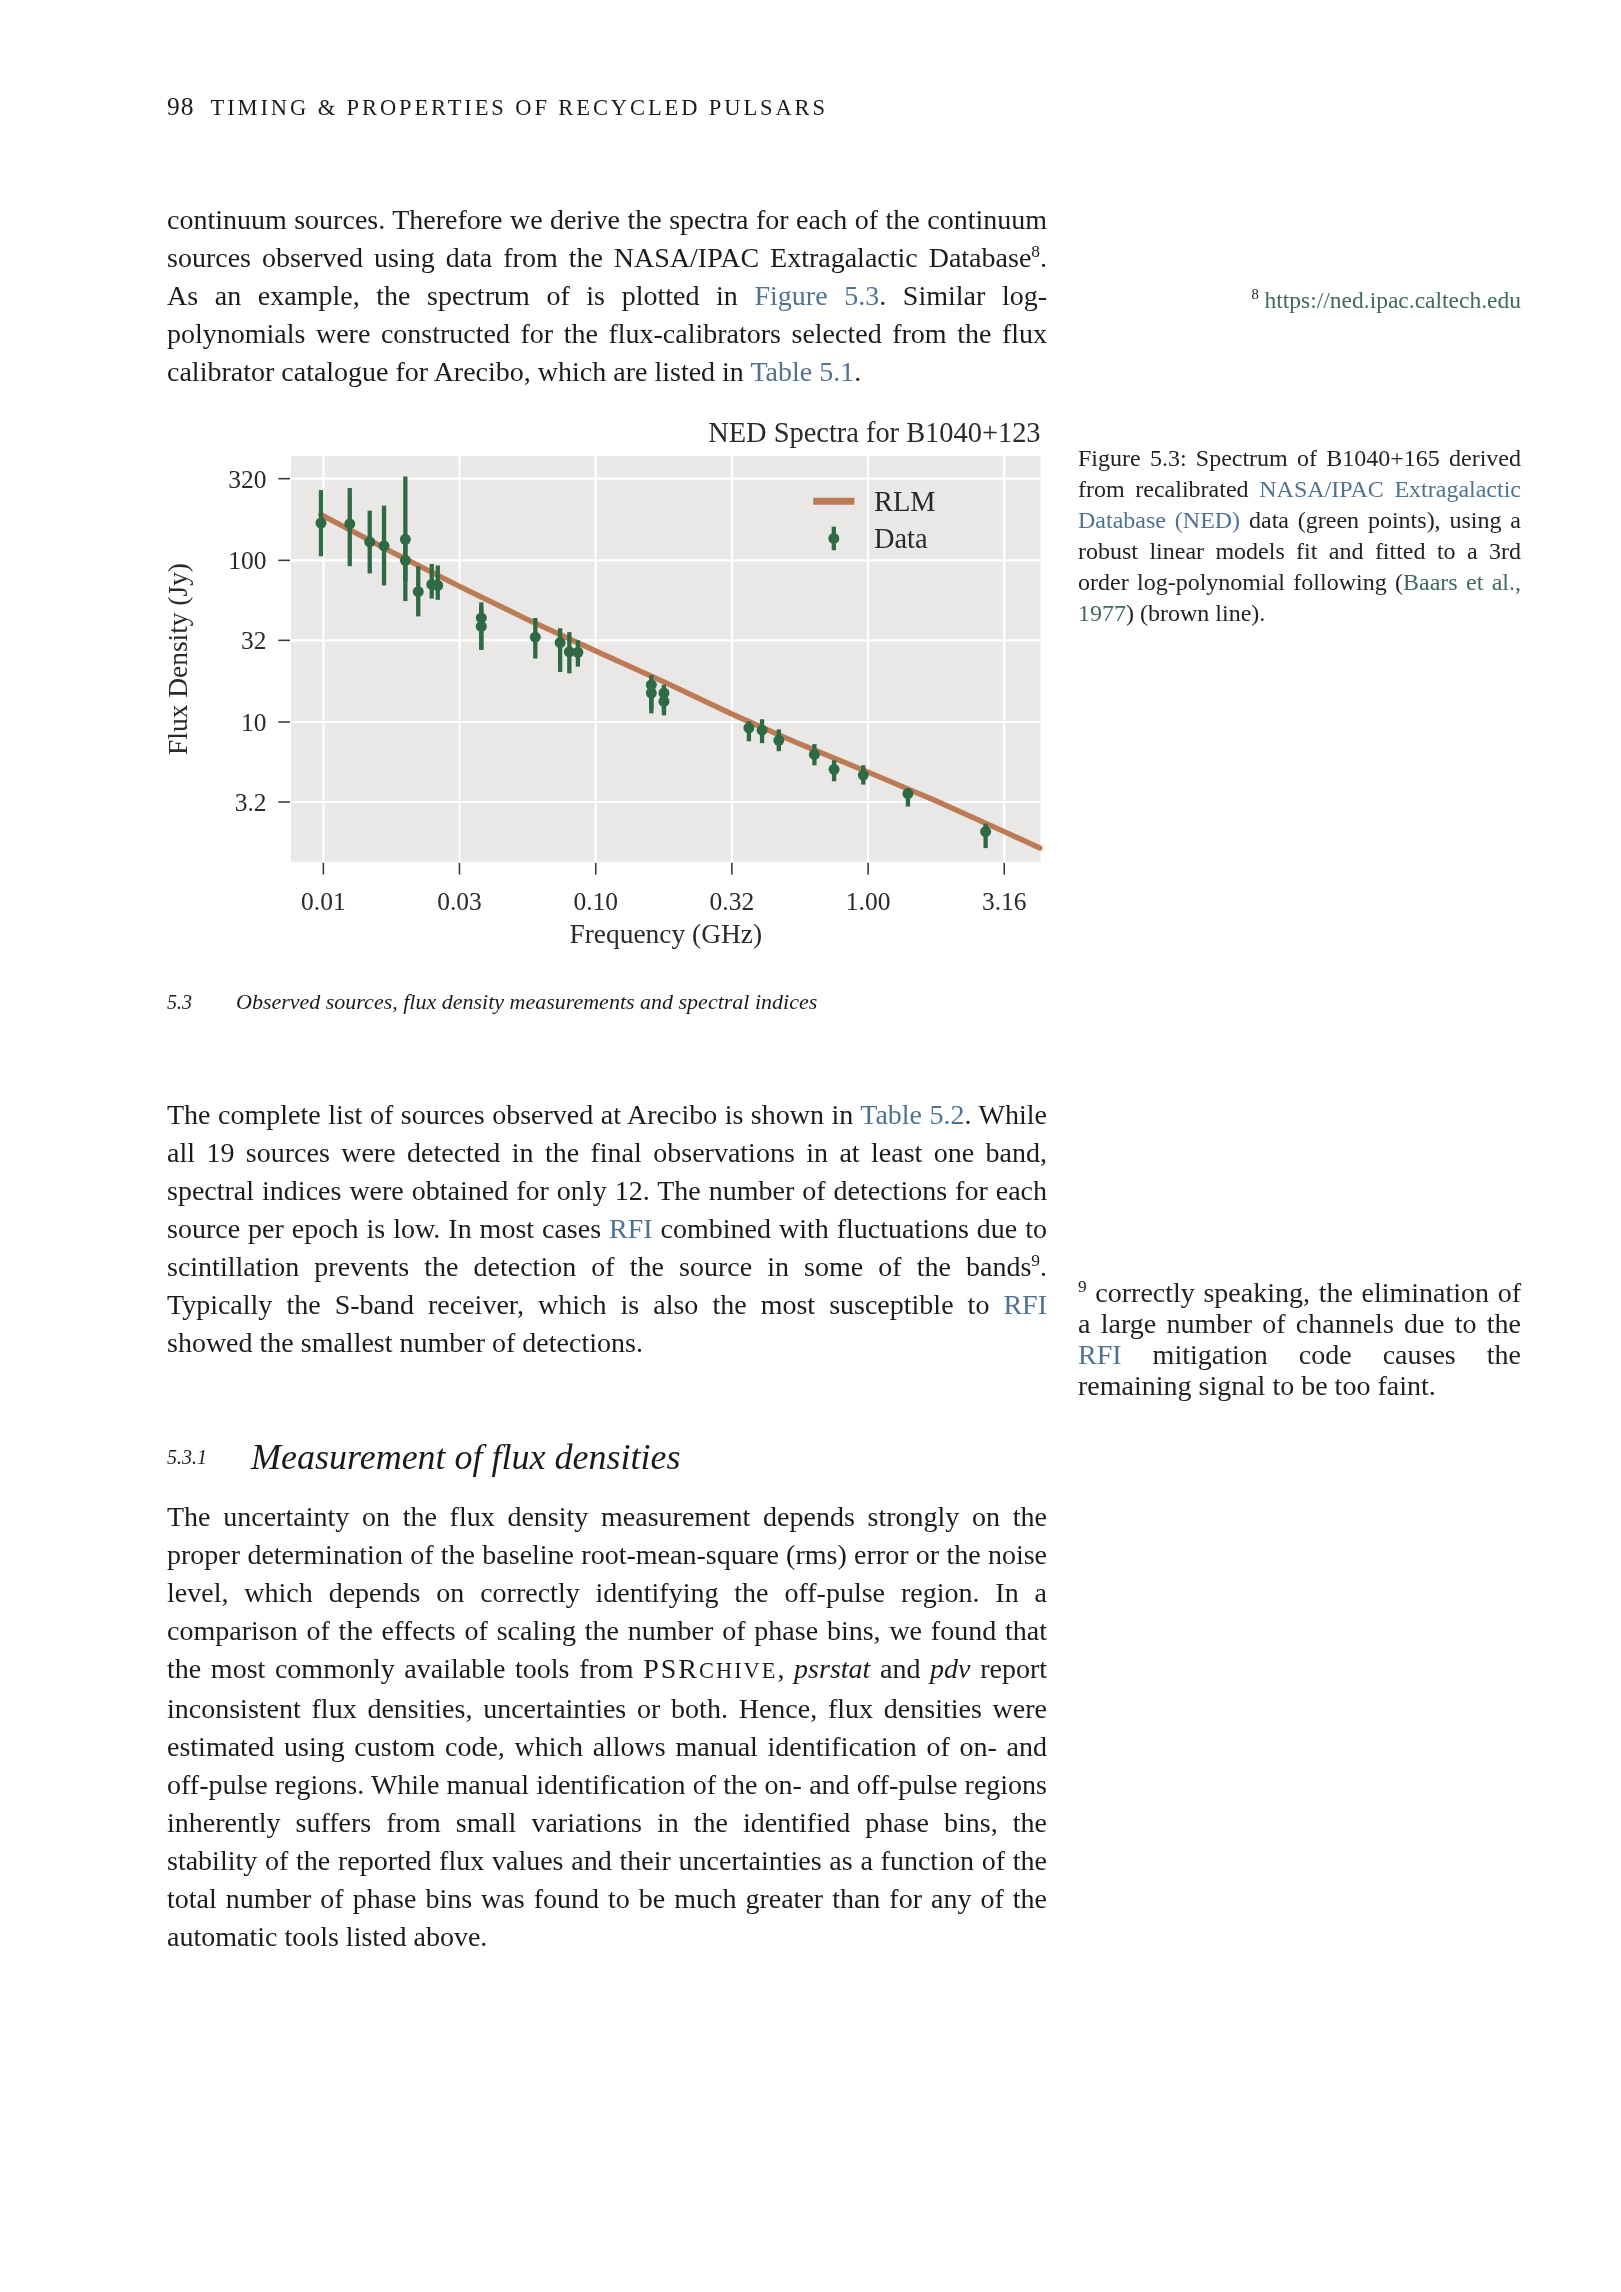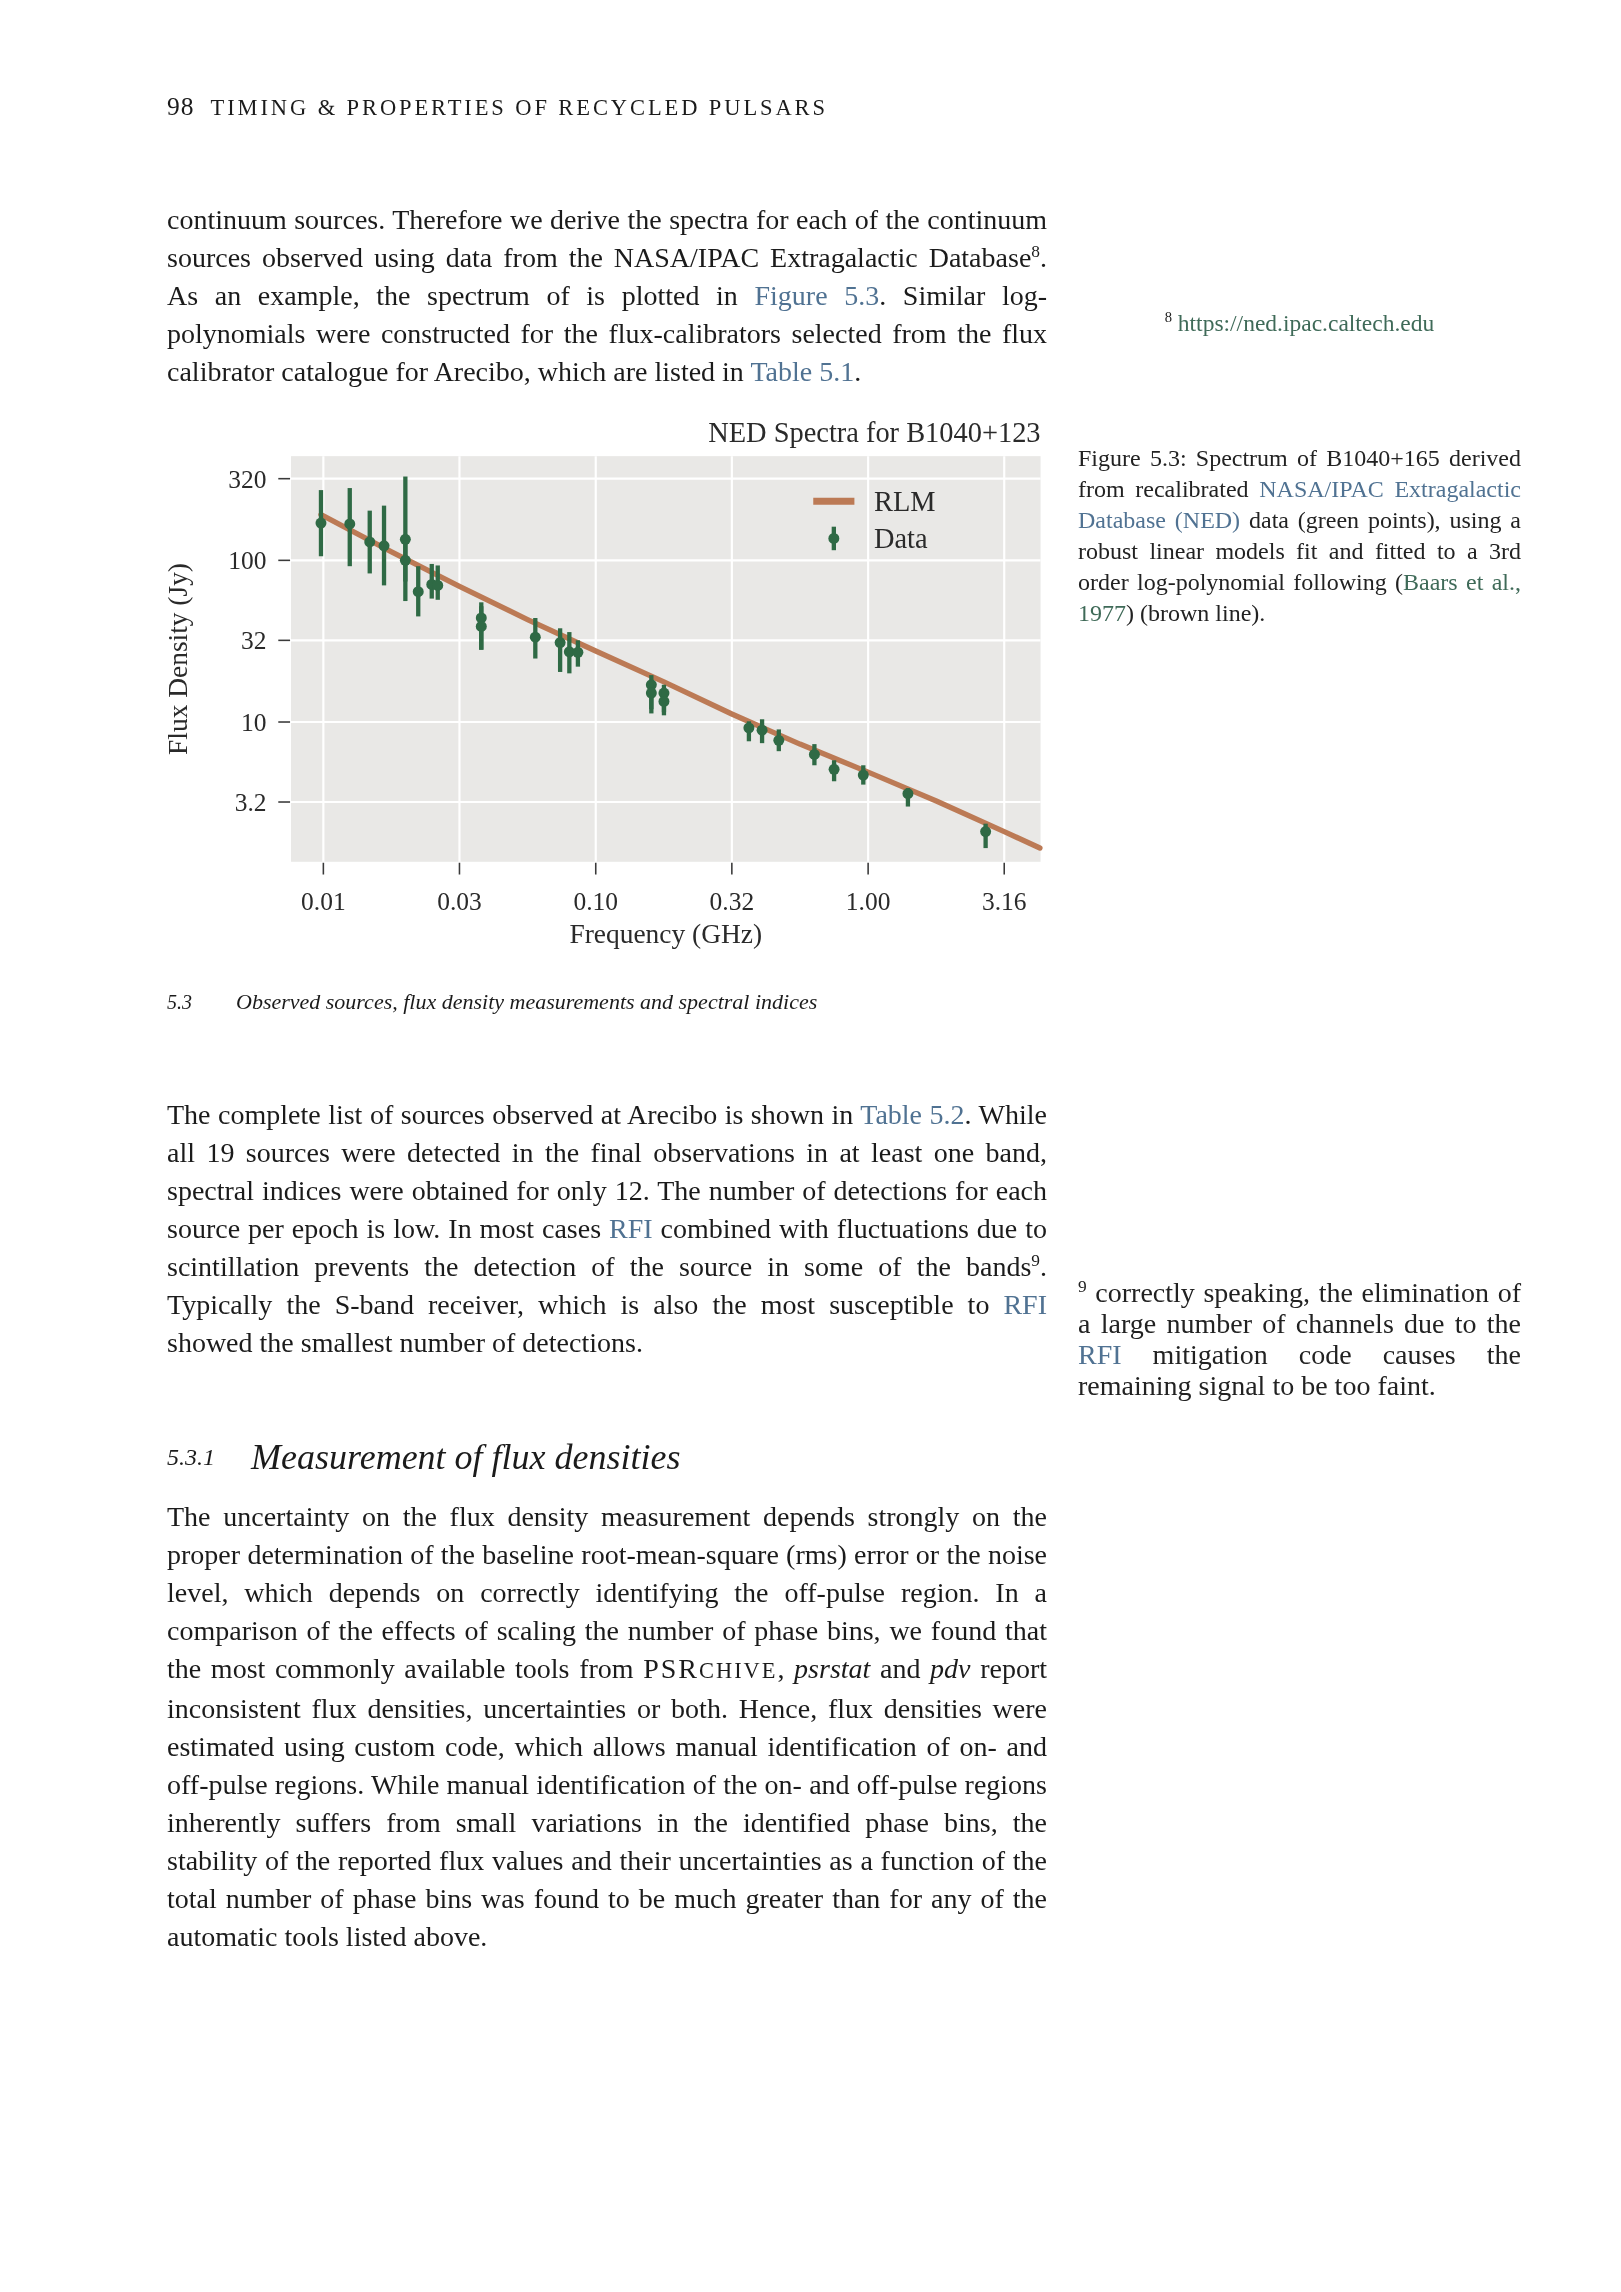--- a/index.html
+++ b/index.html
@@ -36,34 +36,34 @@
   .ln-g{color:var(--green);}
   .it{font-style:italic;}
   .tb{letter-spacing:2px;}
   .ts{font-size:0.8em;letter-spacing:2px;}
   
   .section{left:167px;width:882px;}
   .sec-num{display:inline-block;vertical-align:top;font-style:italic;}
   .sec-title{display:inline-block;vertical-align:top;font-style:italic;}
   .sec-main .sec-num{width:69px;font-size:20px;line-height:40px;}
   .sec-main .sec-title{width:810px;font-size:22px;line-height:40px;}
-  .sec-sub .sec-num{width:84px;font-size:24px;line-height:37px;}
+  .sec-sub .sec-num{width:84px;font-size:20px;line-height:37px;}
   .sec-sub .sec-title{width:784px;font-size:36px;line-height:37px;}
   svg text{font-family:"Liberation Serif", serif;fill:#2a2a2a;}
 </style>
 </head>
 <body>
 
 <div class="abs runhead">
   <span class="pagenum">98</span><span class="runtitle">TIMING &amp; PROPERTIES OF RECYCLED PULSARS</span>
 </div>
 
 <div class="abs bodypar" style="top:201px"><span>continuum sources.  Therefore we derive the spectra for each of the continuum sources observed using data from the NASA/IPAC Extragalactic Database</span><span class="sup">8</span><span>. As an example, the spectrum of is plotted in </span><span class="ln-b">Figure 5.3</span><span>.  Similar log-polynomials were constructed for the flux-calibrators selected from the flux calibrator catalogue for Arecibo, which are listed in </span><span class="ln-b">Table 5.1</span><span>.</span></div>
 
-<div class="abs marginnote" style="top:308px;text-align:center"><span class="sup">8</span><span> </span><span class="ln-g">https://ned.ipac.caltech.edu</span></div>
+<div class="abs marginnote" style="top:285px;text-align:right"><span class="sup">8</span><span> </span><span class="ln-g">https://ned.ipac.caltech.edu</span></div>
 
 <svg class="abs" style="left:147px;top:407px" width="921" height="549" viewBox="150 415 940 560" id="spectrum-chart">
     <rect x="297" y="465" width="765" height="414" fill="#e9e8e6"></rect>
     <g stroke="#ffffff" stroke-width="2.2">
       <line x1="330" y1="465" x2="330" y2="879"></line>
       <line x1="468.91300896791626" y1="465" x2="468.91300896791626" y2="879"></line>
       <line x1="608" y1="465" x2="608" y2="879"></line>
       <line x1="746.9130089679163" y1="465" x2="746.9130089679163" y2="879"></line>
       <line x1="886" y1="465" x2="886" y2="879"></line>
       <line x1="1024.9130089679163" y1="465" x2="1024.9130089679163" y2="879"></line>

